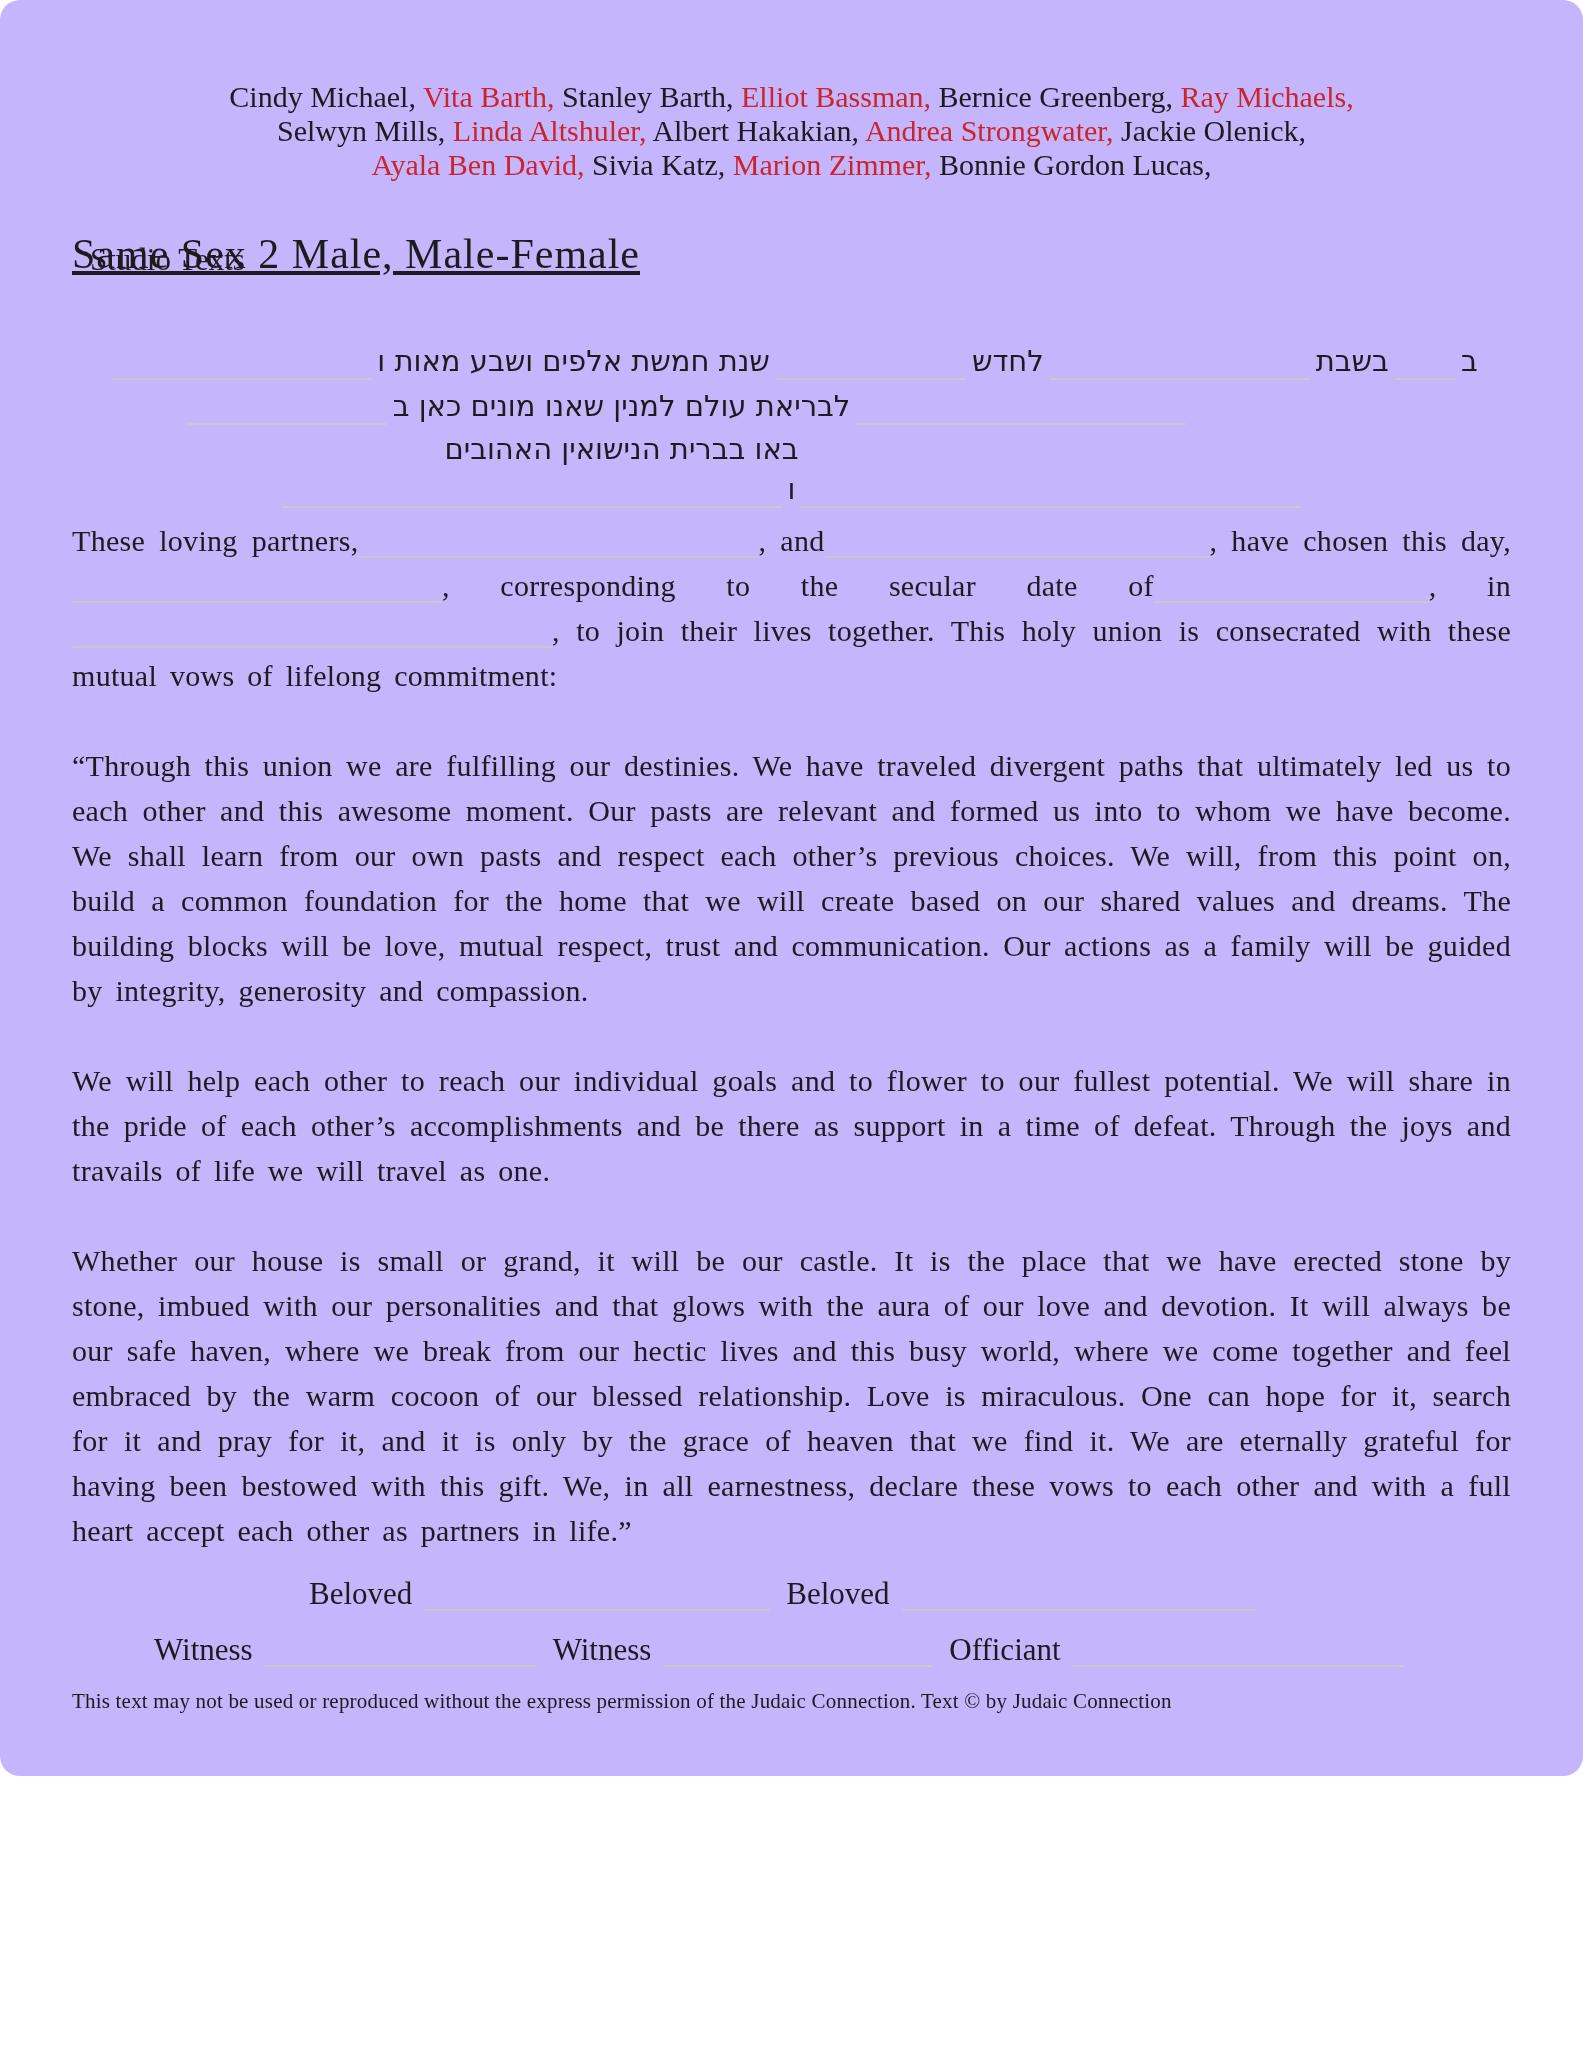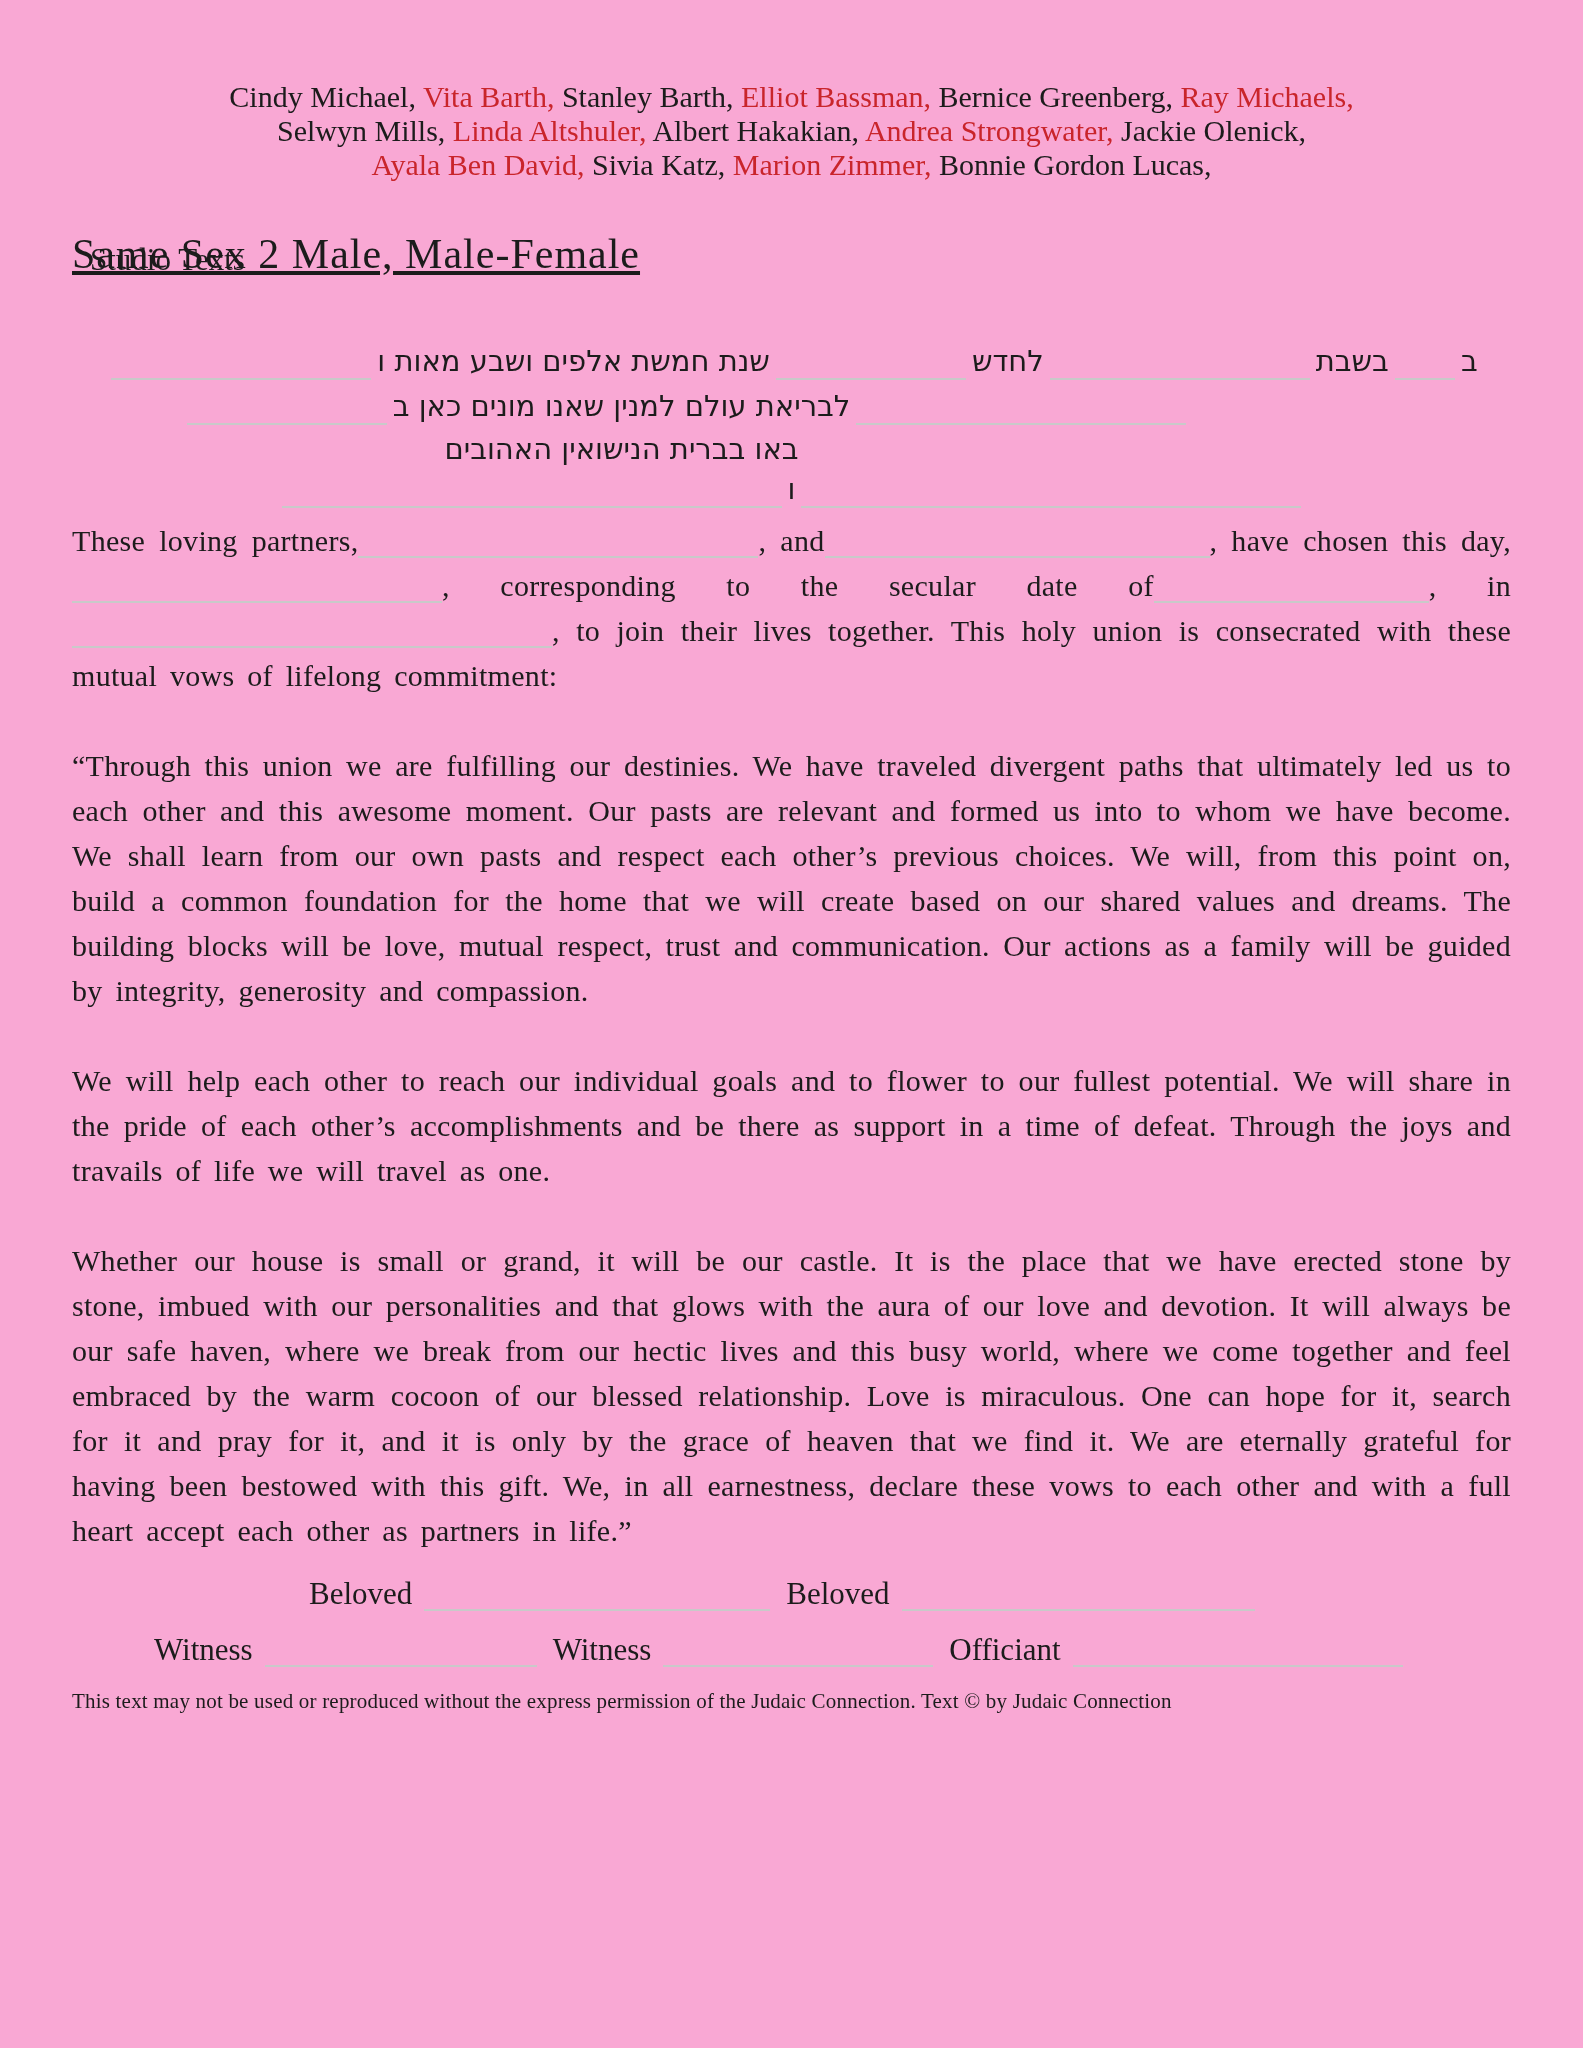--- a/index.html
+++ b/index.html
@@ -1,21 +1,21 @@
 <!DOCTYPE html>
 <html><head>
 <meta charset="utf-8">
 <style>
   html,body{margin:0;padding:0;background:#ffffff;}
   body{
     width:1583px;height:2048px;
     font-family:"Liberation Serif",serif;
     color:#1c1c1c;
   }
-  .page{position:relative;width:1583px;height:2048px;overflow:hidden;background:#f9a8d4;}
+  .page{position:relative;width:1583px;height:1776px;overflow:hidden;background:#c4b5fd;border-radius:20px;}
   .content{padding:0 72px;}
 
   
   .names{margin:0;padding-top:80px;text-align:center;font-size:30px;line-height:34px;}
   .names .red{color:#c9252b;}
 
   
   .header-row{position:relative;margin-top:48px;height:62px;text-decoration:underline;}
   .studio{position:absolute;left:18px;top:12px;font-size:31px;}
   .title{text-align:left;font-size:42px;letter-spacing:1px;}

